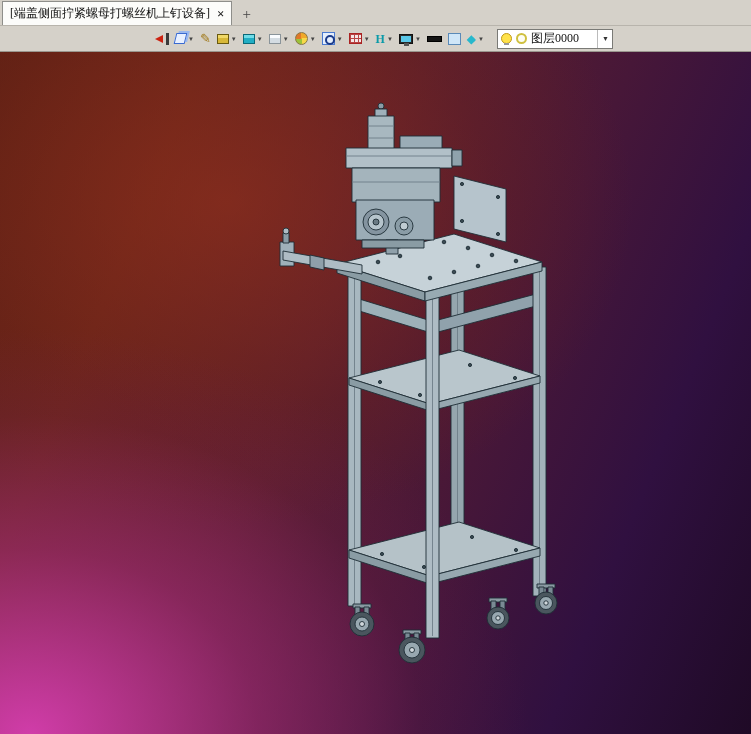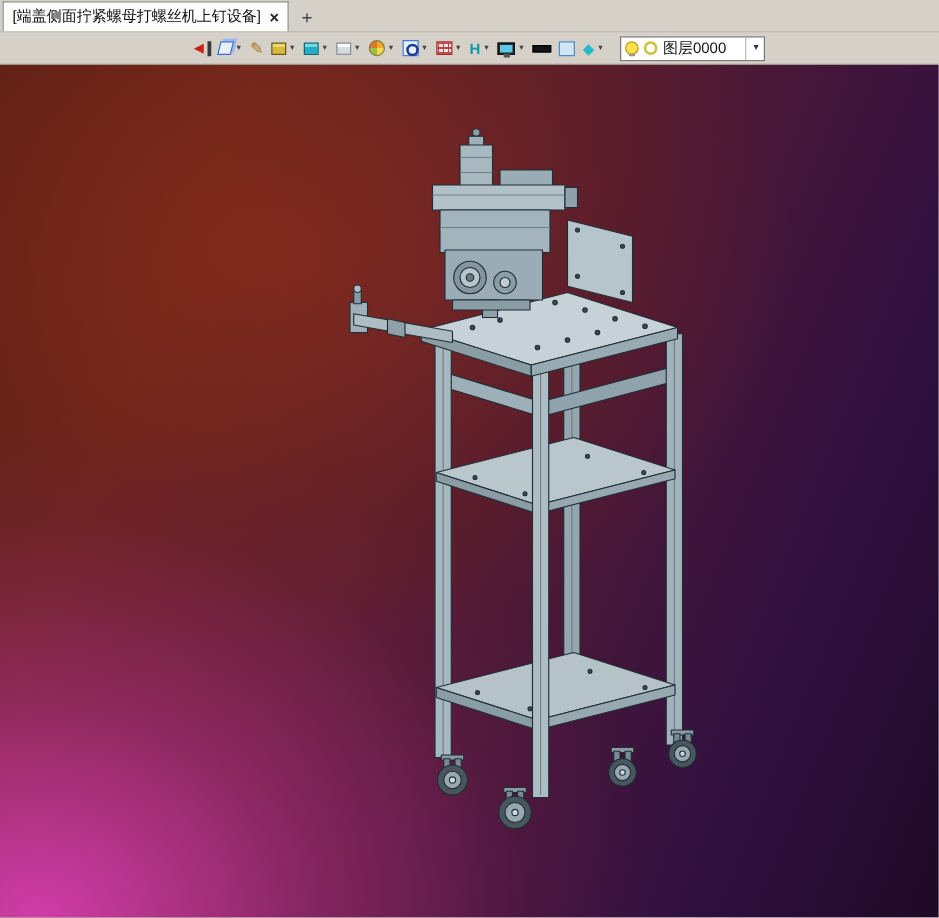--- a/index.html
+++ b/index.html
@@ -2,21 +2,21 @@
 <html><head>
 <meta charset="utf-8">
 <style>
   * { box-sizing: border-box; margin: 0; padding: 0; }
   html,body { width: 751px; height: 734px; }
   body {
     font-family: "Liberation Sans", "DejaVu Sans", sans-serif;
     background: #d5d1c9;
     overflow: hidden;
   }
-  .app { width: 751px; height: 734px; display: flex; flex-direction: column; }
+  .app { width: 751px; height: 734px; display: flex; flex-direction: column; font-family: Liberation Serif, serif; }
 
   
   .tab-bar {
     height: 26px; background: #d5d1c9; display: flex; align-items: flex-end;
     border-bottom: 1px solid #b8b4ac; flex: 0 0 26px;
   }
   .tab {
     margin-left: 2px; height: 24px; display: flex; align-items: center;
     background: #fcfcfa; border: 1px solid #8e8e8a; border-bottom: none;
     padding: 0 7px; gap: 7px;

